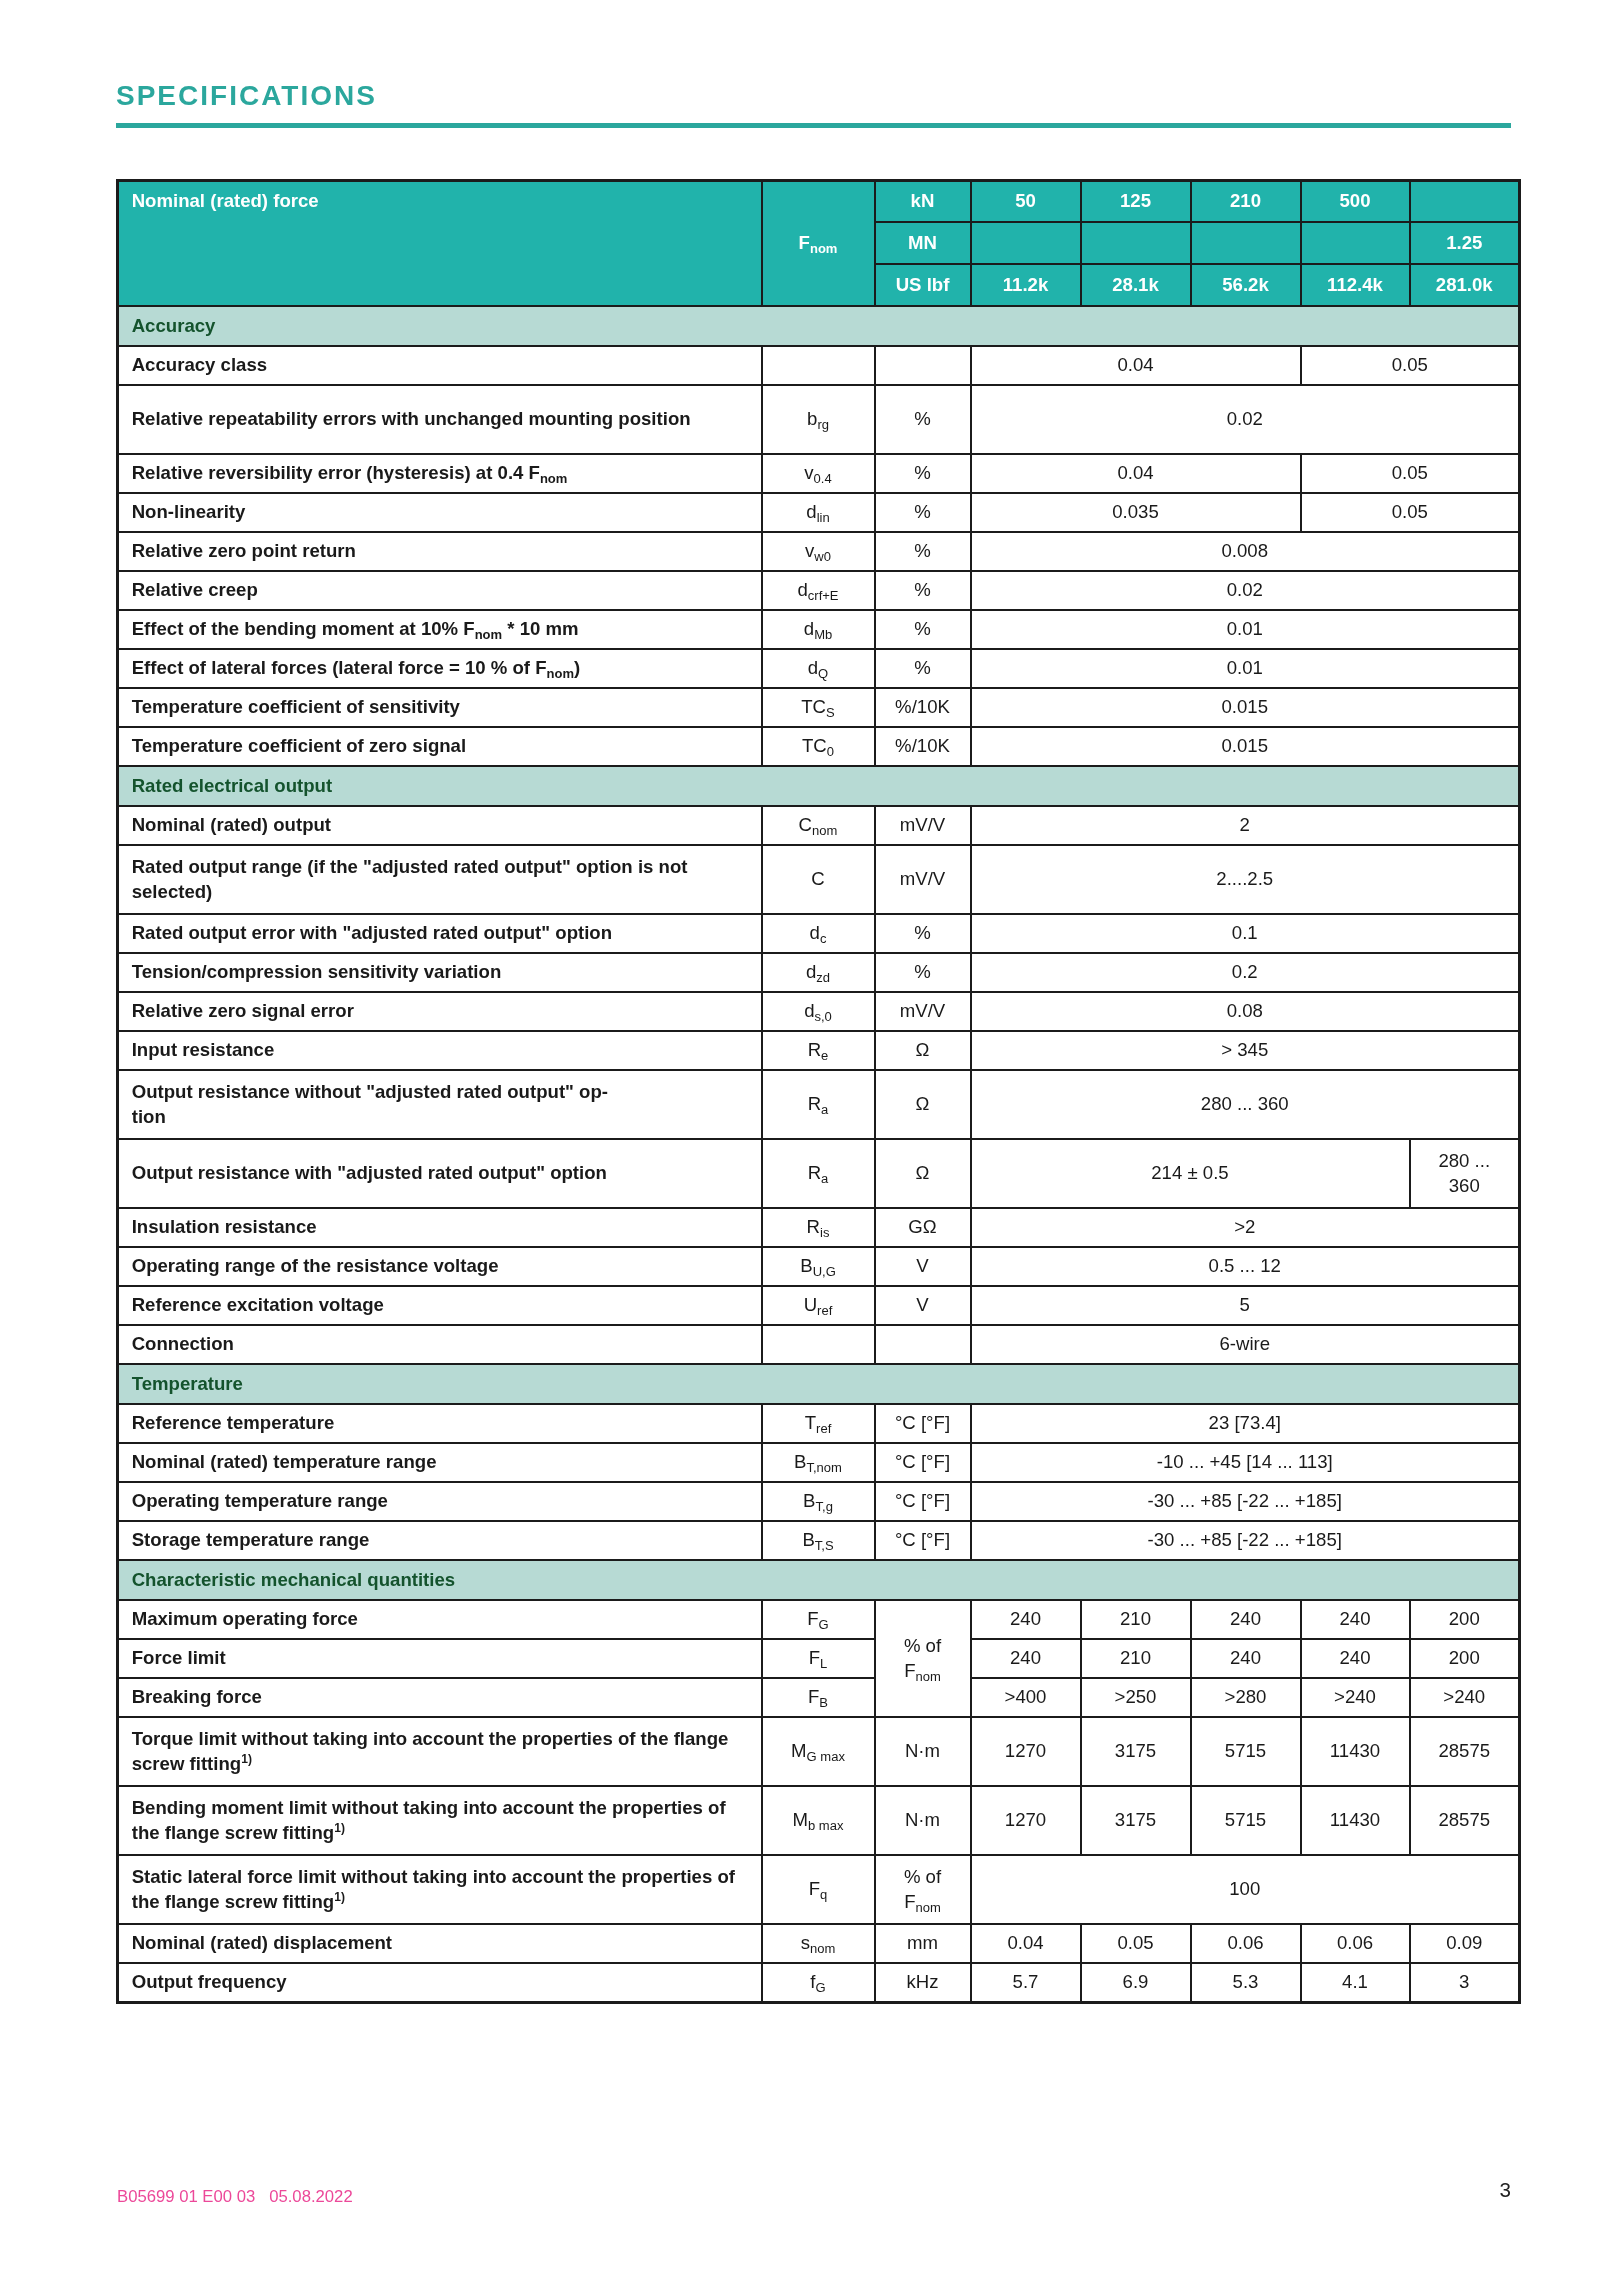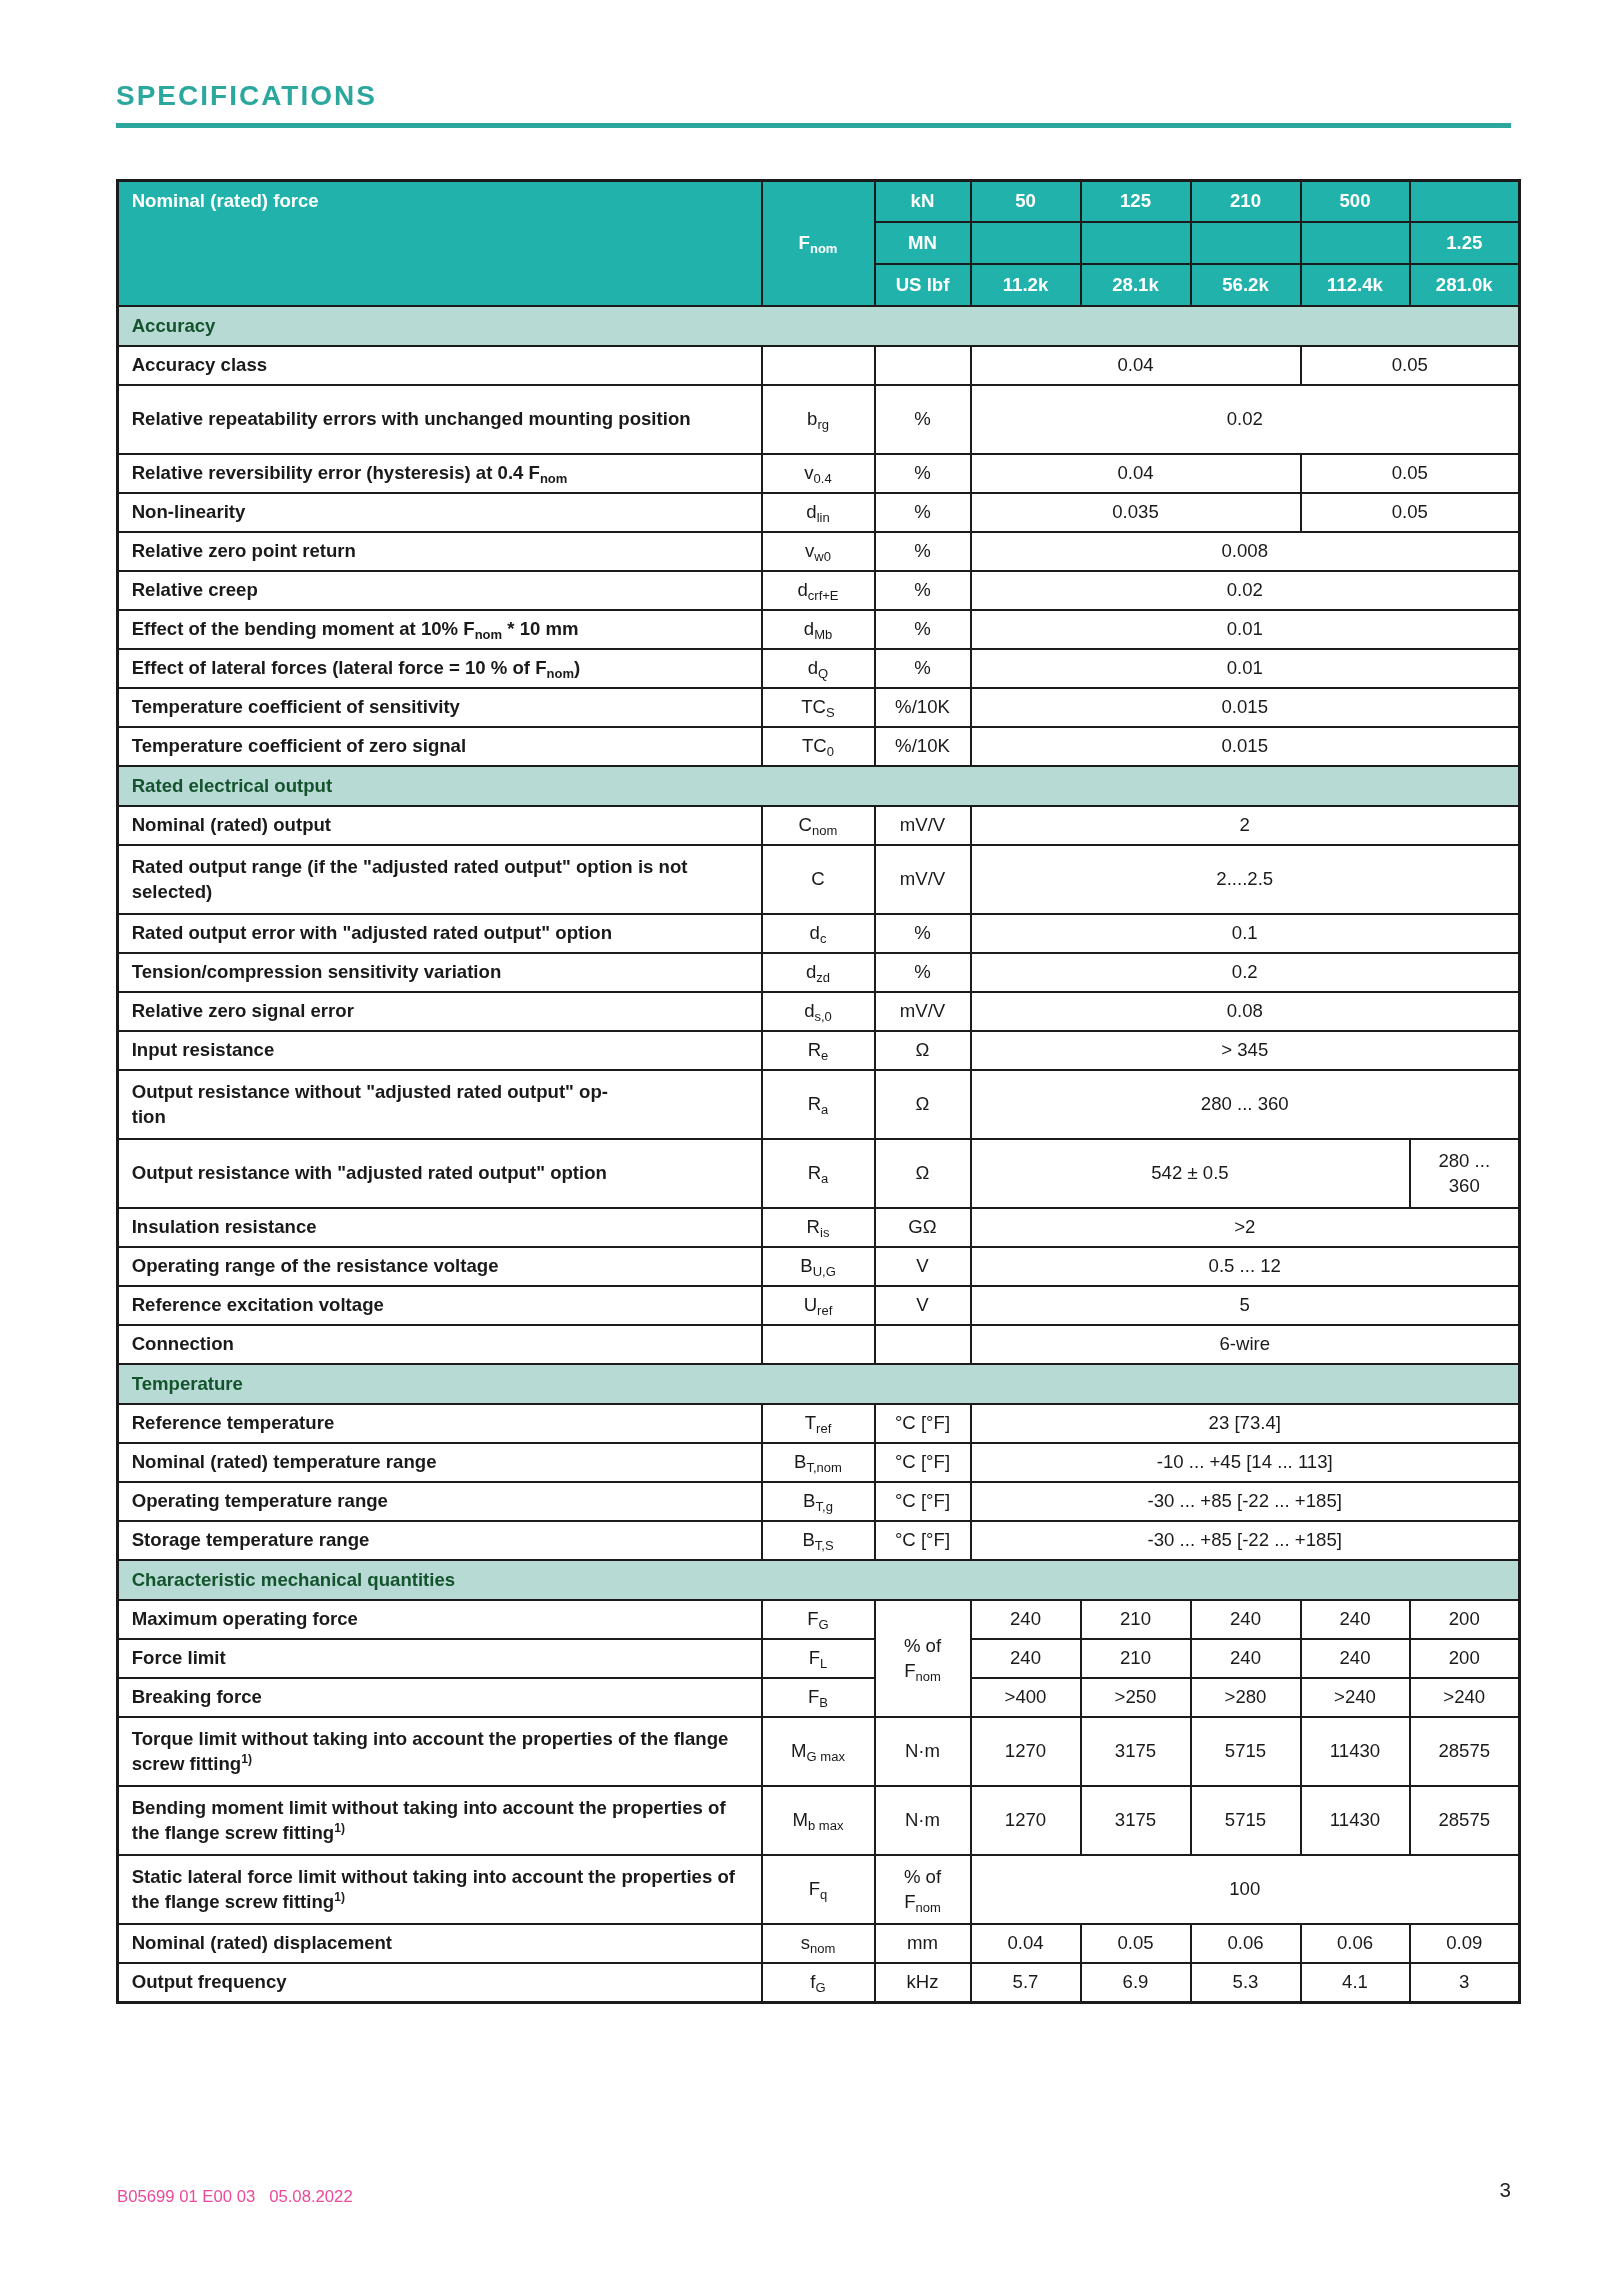--- a/index.html
+++ b/index.html
@@ -242,21 +242,21 @@
           <tr class="row-t">
             <td class="lbl">Output resistance without "adjusted rated output" op-<br>tion</td>
             <td class="sym">R<sub>a</sub></td>
             <td class="unit">Ω</td>
             <td class="val" colspan="5">280 ... 360</td>
           </tr>
           <tr class="row-t">
             <td class="lbl">Output resistance with "adjusted rated output" option</td>
             <td class="sym">R<sub>a</sub></td>
             <td class="unit">Ω</td>
-            <td class="val" colspan="4">542 ± 0.5</td>
+            <td class="val" colspan="4">214 ± 0.5</td>
             <td class="val">280 ...<br>360</td>
           </tr>
           <tr class="row-s">
             <td class="lbl">Insulation resistance</td>
             <td class="sym">R<sub>is</sub></td>
             <td class="unit">GΩ</td>
             <td class="val" colspan="5">&gt;2</td>
           </tr>
           <tr class="row-s">
             <td class="lbl">Operating range of the resistance voltage</td>

